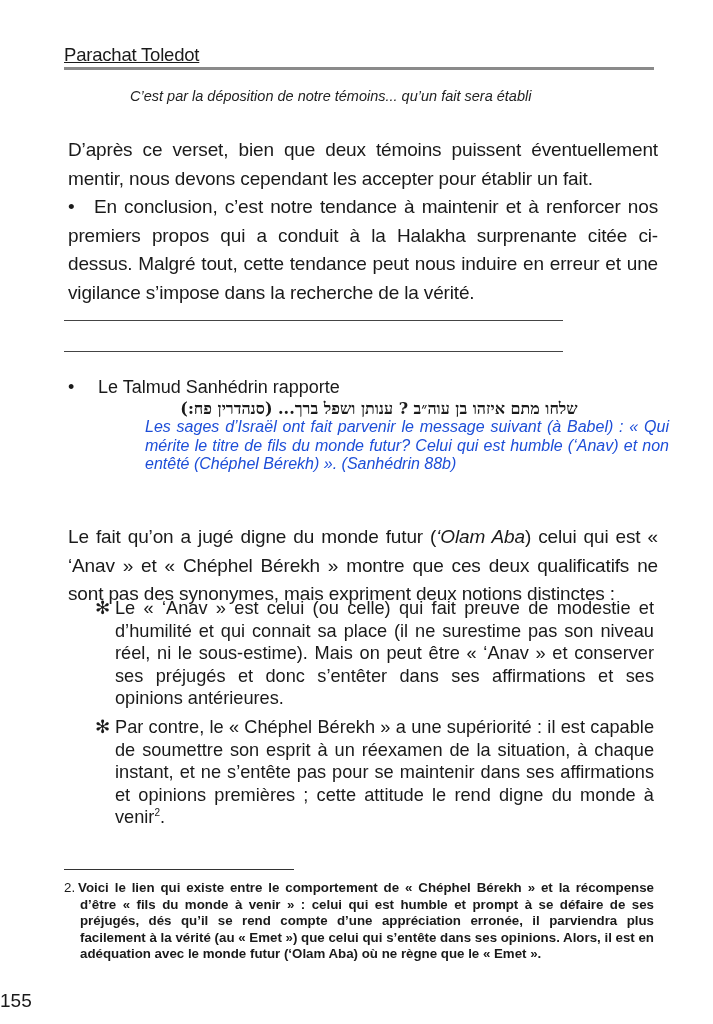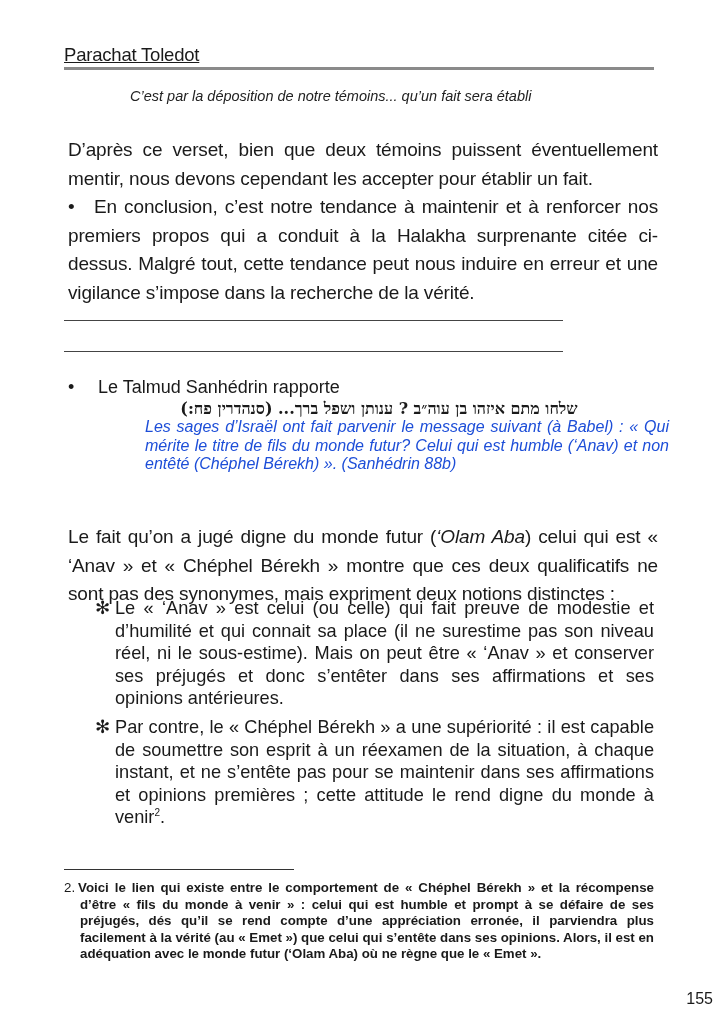--- a/index.html
+++ b/index.html
@@ -38,21 +38,21 @@
     .star-item .star { position: absolute; left: 0; top: 0; }
     .star-item .star-text { display: block; padding-left: 20px; }
     .star-item .star-text::first-line { }
 
     .footnote-rule { position: absolute; left: 64px; top: 869px; width: 230px; height: 1px; background: #333; }
     .footnote { position: absolute; left: 64px; top: 880px; width: 590px; font-size: 13.3px; line-height: 16.6px;
       text-align: justify; }
     .footnote .fn-num { position: absolute; left: 0; top: 0; }
     .footnote .fn-text { display: block; padding-left: 16px; text-indent: -2px; font-weight: bold; }
 
-    .page-number { position: absolute; left: 0; top: 990px; width: 713px; text-align: right; font-size: 16px; }
+    .page-number { position: absolute; left: 0; top: 990px; width: 713px; text-align: left; font-size: 19px; }
     sup { font-size: 10px; line-height: 0; }
     em { font-style: italic; }
   </style>
 </head>
 <body>
 
 <div class="page">
 
   <div class="running-header">
     <span>Parachat Toledot</span>

